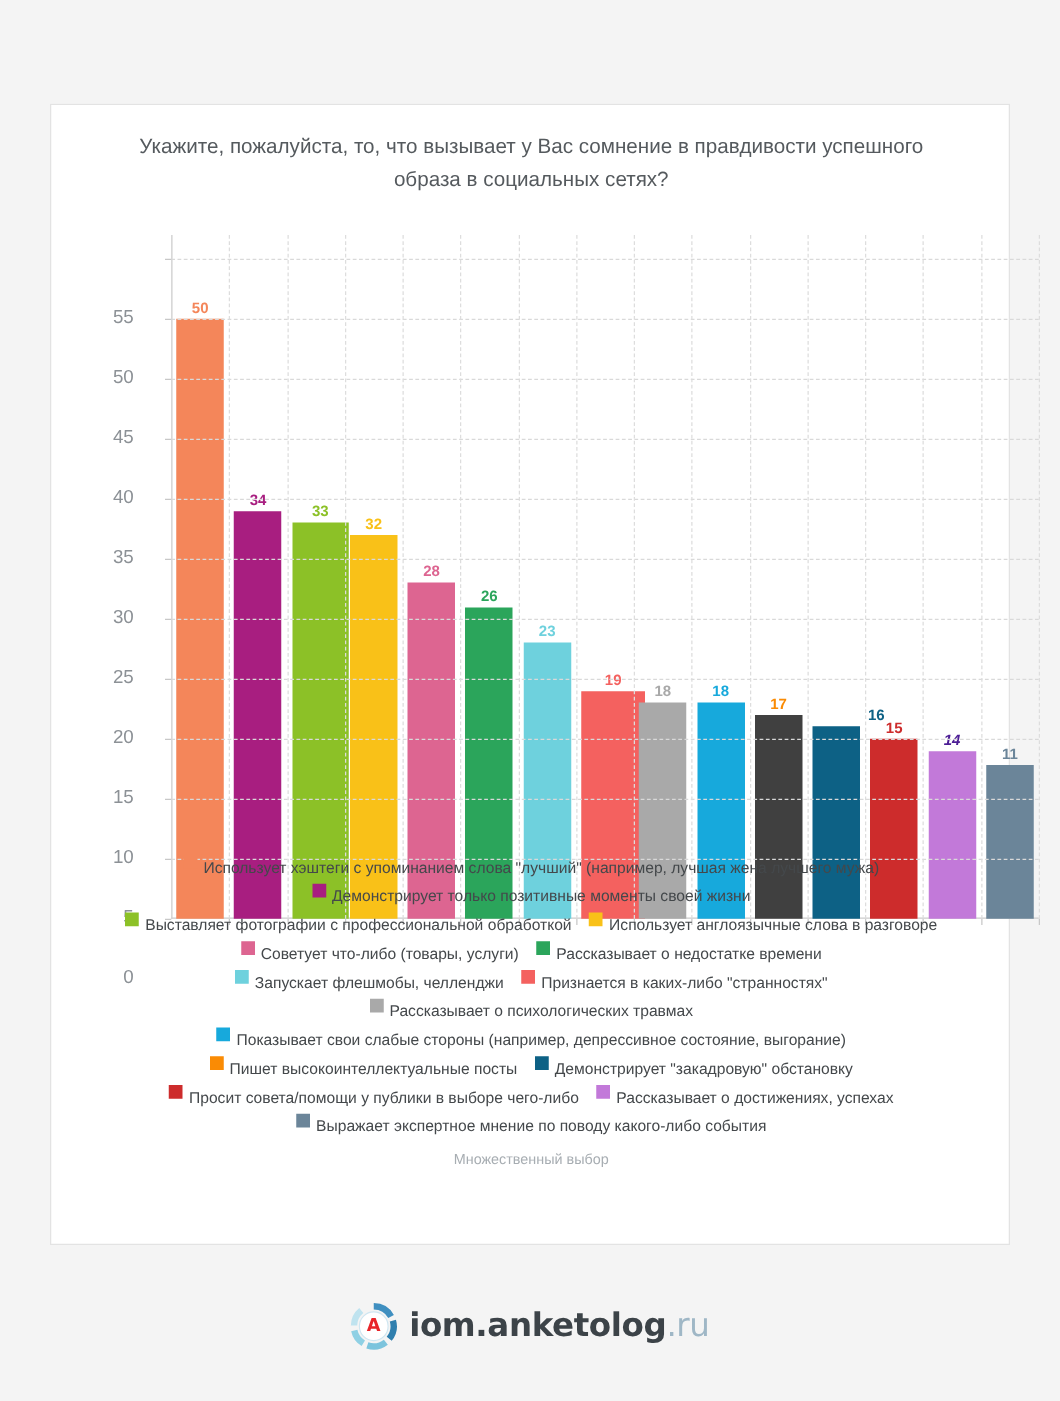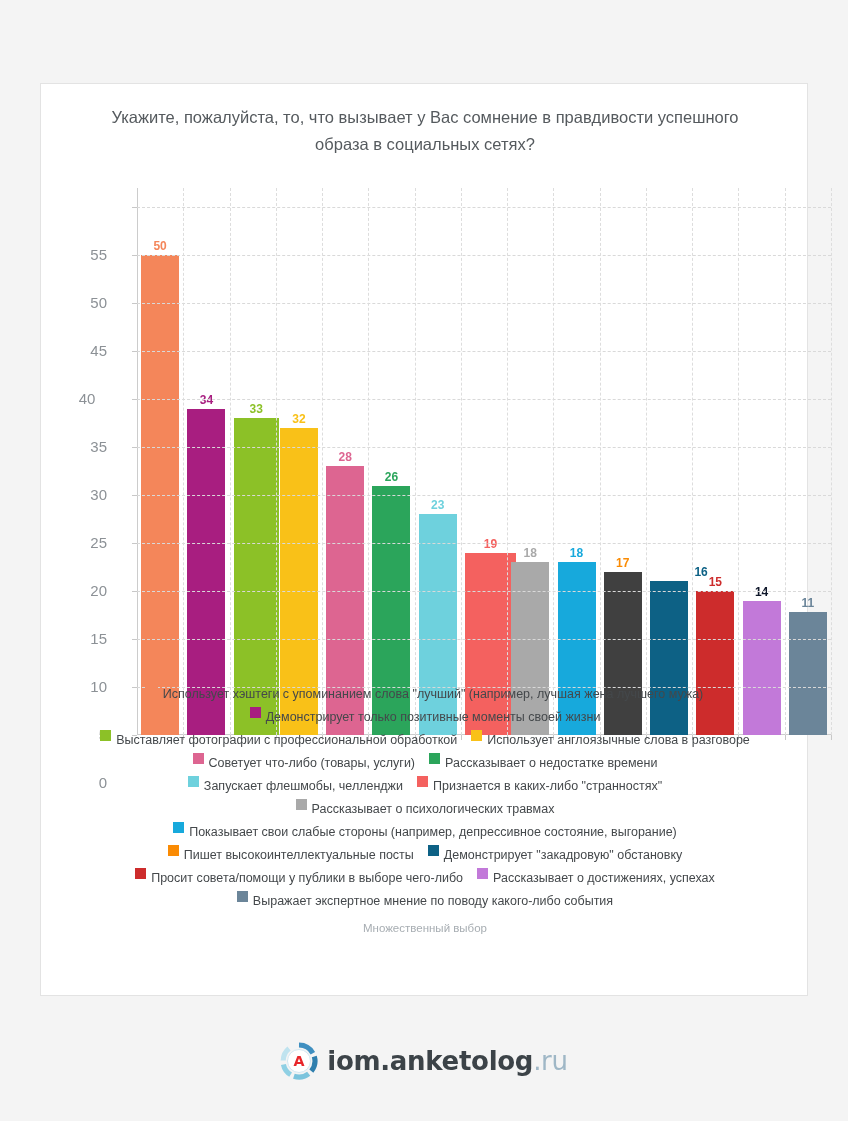--- a/index.html
+++ b/index.html
@@ -252,21 +252,21 @@
             <div class="bar" title="Пишет высокоинтеллектуальные посты" style="left: 466.831px; width: 37.9387px; height: 163.14px; background: #404040;">
               <div class="bar-value" style="color: rgb(250, 139, 4);">17</div>
             </div>
             <div class="bar" title="Демонстрирует &quot;закадровую&quot; обстановку" style="left: 513.097px; width: 37.9387px; height: 153.544px; background: rgb(13, 97, 133);">
               <div class="bar-value" style="color: rgb(13, 97, 133); margin-left: 32px;">16</div>
             </div>
             <div class="bar" title="Просит совета/помощи у публики в выборе чего-либо" style="left: 559.364px; width: 37.9387px; height: 143.947px; background: rgb(205, 44, 44);">
               <div class="bar-value" style="color: rgb(205, 44, 44);">15</div>
             </div>
             <div class="bar" title="Рассказывает о достижениях, успехах" style="left: 605.631px; width: 37.9387px; height: 134.351px; background: rgb(194, 121, 217);">
-              <div class="bar-value" style="color: #0f172a;">14</div>
+              <div class="bar-value" style="color: #4c1d95; font-style: italic;">14</div>
             </div>
             <div class="bar" title="Выражает экспертное мнение по поводу какого-либо события" style="left: 651.897px; width: 37.9387px; height: 123px; background: rgb(107, 133, 153);">
               <div class="bar-value" style="color: rgb(107, 133, 153);">11</div>
             </div>
           </div>
       <div class="ytick-mark" style="top: 547px;"></div>
           <div class="grid-line" style="top: 499.018px;"></div>
           <div class="ytick-mark" style="top: 499.018px;"></div>
           <div class="grid-line" style="top: 451.035px;"></div>
           <div class="ytick-mark" style="top: 451.035px;"></div>
@@ -321,21 +321,21 @@
         </div>
       <div id="ylabels">
           <div class="ytick-label" style="top: 551px;">0</div>
           <div class="ytick-label" style="top: 503.018px;">5</div>
           <div class="ytick-label" style="top: 455.035px;">10</div>
           <div class="ytick-label" style="top: 407.053px;">15</div>
           <div class="ytick-label" style="top: 359.07px;">20</div>
           <div class="ytick-label" style="top: 311.088px;">25</div>
           <div class="ytick-label" style="top: 263.105px;">30</div>
           <div class="ytick-label" style="top: 215.123px;">35</div>
-          <div class="ytick-label" style="top: 167.14px; text-align: center;">40</div>
+          <div class="ytick-label" style="top: 167.14px;">40</div>
           <div class="ytick-label" style="top: 119.158px;">45</div>
           <div class="ytick-label" style="top: 71.1754px;">50</div>
           <div class="ytick-label" style="top: 23.193px;">55</div>
         </div>
     </div>
 
     <div class="legend" id="legend">
         <div class="legend-row"><span class="legend-item"><span class="legend-swatch" style="background: rgb(244, 134, 90);"></span><span class="legend-label">Использует хэштеги с упоминанием слова "лучший" (например, лучшая жена лучшего мужа)</span></span></div>
         <div class="legend-row"><span class="legend-item"><span class="legend-swatch" style="background: rgb(168, 30, 128);"></span><span class="legend-label">Демонстрирует только позитивные моменты своей жизни</span></span></div>
         <div class="legend-row"><span class="legend-item"><span class="legend-swatch" style="background: rgb(140, 193, 39);"></span><span class="legend-label">Выставляет фотографии с профессиональной обработкой</span></span><span class="legend-item"><span class="legend-swatch" style="background: rgb(249, 193, 24);"></span><span class="legend-label">Использует англоязычные слова в разговоре</span></span></div>

